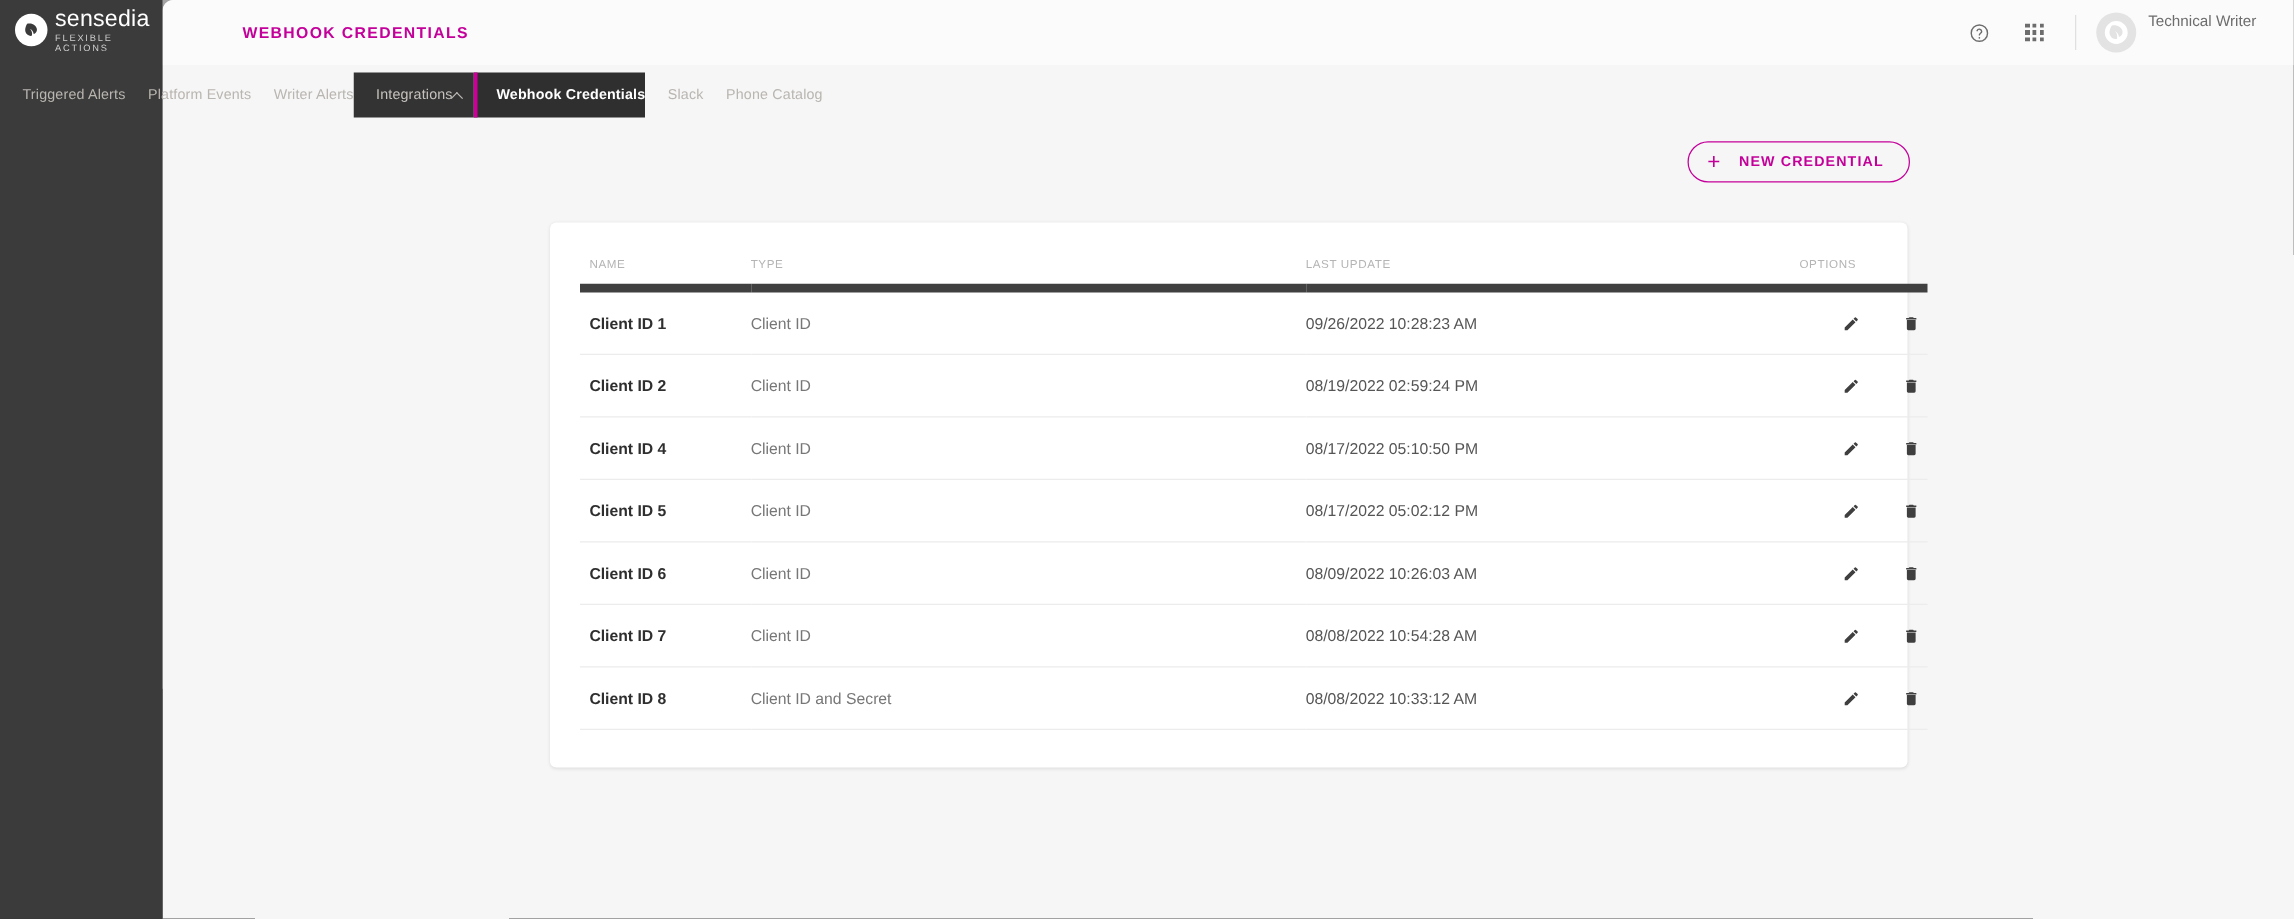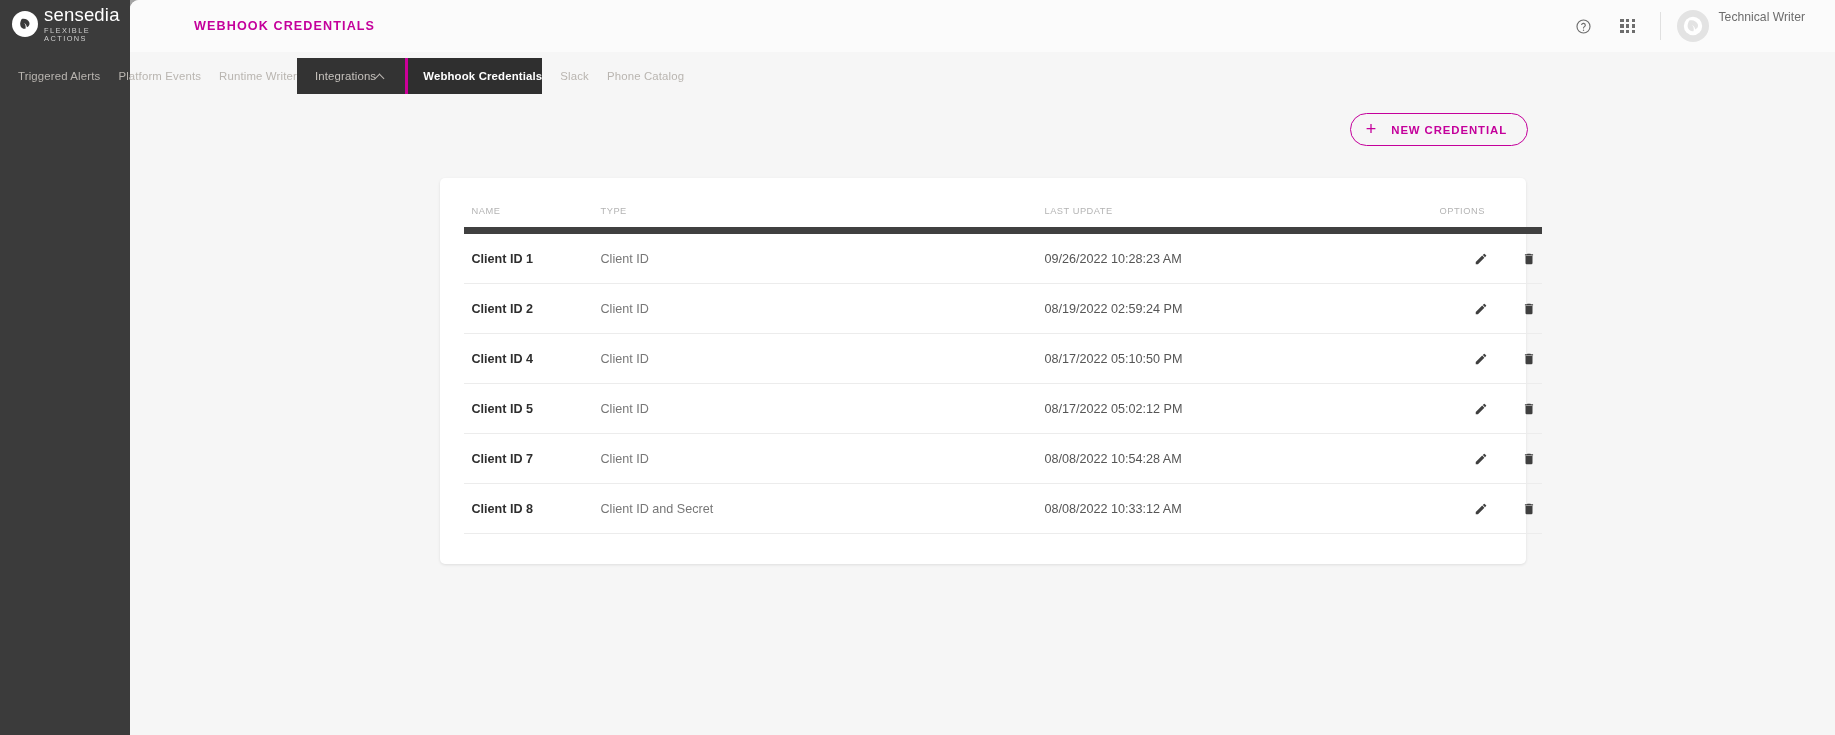--- a/index.html
+++ b/index.html
@@ -76,21 +76,21 @@
     padding-left: 18px;
     color: #b9b5b0;
     font-size: 11.4px;
     letter-spacing: 0.15px;
     white-space: nowrap;
     cursor: pointer;
   }
   .nav-item.group {
     background: #333333;
     color: #c6c2bd;
-    padding-right: 20px;
+    padding-right: 8px;
     justify-content: flex-start;
   }
   .nav-item.group .chev {
     margin-left: auto;
     display: inline-block;
     width: 9px;
     height: 9px;
     position: relative;
   }
   .nav-item.group .chev:before {
@@ -303,21 +303,21 @@
     </div>
 
     <nav class="nav">
       <div class="nav-item">
         <span>Triggered Alerts</span>
       </div>
       <div class="nav-item">
         <span>Platform Events</span>
       </div>
       <div class="nav-item">
-        <span>Runtime Writer</span>
+        <span>Writer Alerts</span>
       </div>
       <div class="nav-item group">
         <span>Integrations</span>
         <span class="chev"></span>
       </div>
       <div class="nav-item sub active">
         <span>Webhook Credentials</span>
       </div>
       <div class="nav-item sub">
         <span>Slack</span>
@@ -454,20 +454,37 @@
                     </svg>
                 </span>
                 <span class="row-action">
                   <svg width="14" height="14" viewBox="0 0 24 24" fill="#3f3f3f">
                       <path d="M6 19a2 2 0 0 0 2 2h8a2 2 0 0 0 2-2V7H6v12zM19 4h-3.5l-1-1h-5l-1 1H5v2h14V4z"></path>
                     </svg>
                 </span>
               </td>
             </tr>
 
+            <tr>
+              <td class="cell-name col-name">Client ID 6</td>
+              <td class="cell-type col-type">Client ID</td>
+              <td class="cell-update col-update">08/09/2022 10:26:03 AM</td>
+              <td class="cell-opts col-opts">
+                <span class="row-action">
+                  <svg width="14" height="14" viewBox="0 0 24 24" fill="#3f3f3f">
+                      <path d="M3 17.25V21h3.75L17.81 9.94l-3.75-3.75L3 17.25zM20.71 7.04a1 1 0 0 0 0-1.41l-2.34-2.34a1 1 0 0 0-1.41 0l-1.83 1.83 3.75 3.75 1.83-1.83z"></path>
+                    </svg>
+                </span>
+                <span class="row-action">
+                  <svg width="14" height="14" viewBox="0 0 24 24" fill="#3f3f3f">
+                      <path d="M6 19a2 2 0 0 0 2 2h8a2 2 0 0 0 2-2V7H6v12zM19 4h-3.5l-1-1h-5l-1 1H5v2h14V4z"></path>
+                    </svg>
+                </span>
+              </td>
+            </tr>
 
             <tr>
               <td class="cell-name col-name">Client ID 7</td>
               <td class="cell-type col-type">Client ID</td>
               <td class="cell-update col-update">08/08/2022 10:54:28 AM</td>
               <td class="cell-opts col-opts">
                 <span class="row-action">
                   <svg width="14" height="14" viewBox="0 0 24 24" fill="#3f3f3f">
                       <path d="M3 17.25V21h3.75L17.81 9.94l-3.75-3.75L3 17.25zM20.71 7.04a1 1 0 0 0 0-1.41l-2.34-2.34a1 1 0 0 0-1.41 0l-1.83 1.83 3.75 3.75 1.83-1.83z"></path>
                     </svg>

